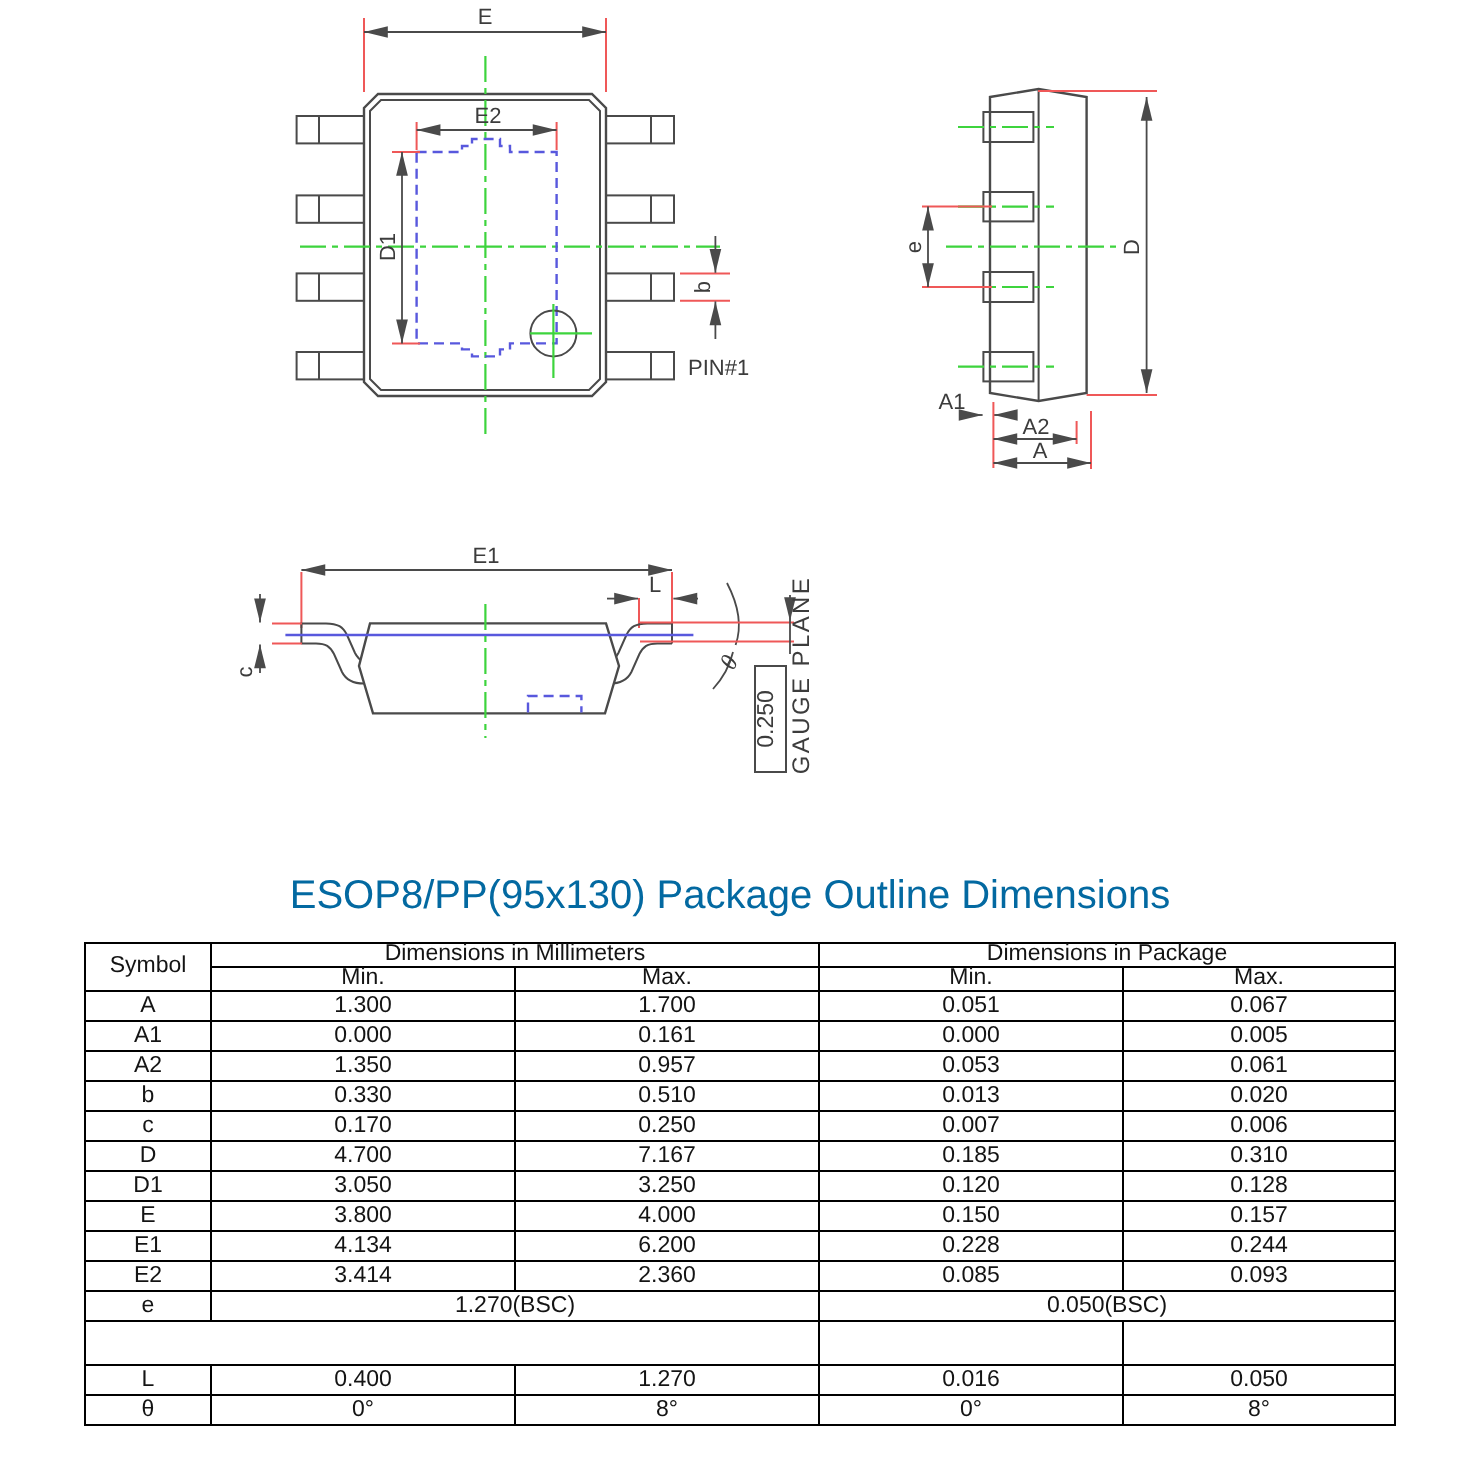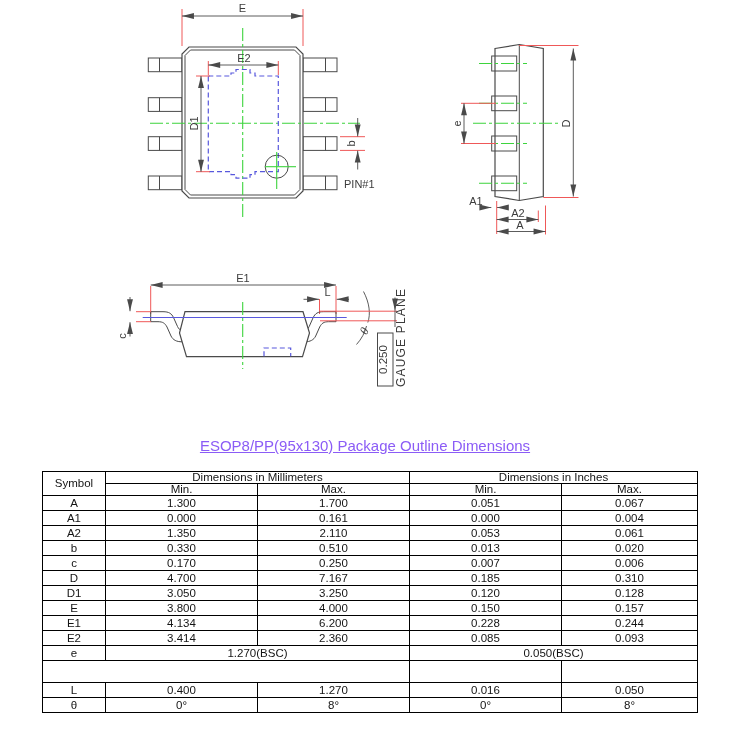--- a/index.html
+++ b/index.html
@@ -14,21 +14,21 @@
   svg text{font-family:"Liberation Sans",sans-serif;font-size:11px;fill:var(--txt);}
   .ol{stroke:var(--ink);fill:none;stroke-width:1.2;}
   .ol2{stroke:var(--ink);fill:none;stroke-width:1;}
   .dim{stroke:var(--ink);fill:none;stroke-width:0.9;}
   .red{stroke:var(--red);fill:none;stroke-width:1;}
   .grn{stroke:var(--grn);fill:none;stroke-width:1.1;stroke-dasharray:13 3 3 3;}
   .grn2{stroke:var(--grn);fill:none;stroke-width:1.1;}
   .blu{stroke:var(--blu);fill:none;stroke-width:1.2;stroke-dasharray:5 3;}
   .blu2{stroke:var(--blu);fill:none;stroke-width:1.2;}
   .whitefill{fill:#fff;}
-  .page-title{position:absolute;top:437px;left:0;width:730px;text-align:center;font-size:15px;color:#8b5cf6;text-decoration:underline;}
+  .page-title{position:absolute;top:437px;left:0;width:730px;text-align:center;font-size:20px;color:#0369a1;}
   table.dims{position:absolute;top:471px;left:42px;width:655px;border-collapse:collapse;table-layout:fixed;font-size:11.5px;color:#141414;}
   table.dims th, table.dims td{border:1px solid #000;text-align:center;vertical-align:middle;padding:0;font-weight:400;height:14px;line-height:13px;}
   table.dims thead th{height:11px;line-height:11px;font-size:11.5px;margin-left:30px;}
   table.dims tr.empty-row td{height:21px;}
 </style>
 </head>
 <body>
 
 
 
@@ -218,21 +218,21 @@
     <col style="width:63px">
       <col style="width:152px">
       <col style="width:152px">
       <col style="width:152px">
       <col style="width:136px">
   </colgroup>
   <thead>
     <tr>
       <th rowspan="2">Symbol</th>
       <th colspan="2">Dimensions in Millimeters</th>
-      <th colspan="2">Dimensions in Inches</th>
+      <th colspan="2">Dimensions in Package</th>
     </tr>
     <tr>
       <th>Min.</th>
       <th>Max.</th>
       <th>Min.</th>
       <th>Max.</th>
     </tr>
   </thead>
   <tbody>
       <tr>
@@ -240,26 +240,26 @@
         <td>1.300</td>
         <td>1.700</td>
         <td>0.051</td>
         <td>0.067</td>
       </tr>
       <tr>
         <td>A1</td>
         <td>0.000</td>
         <td>0.161</td>
         <td>0.000</td>
-        <td>0.004</td>
+        <td>0.005</td>
       </tr>
       <tr>
         <td>A2</td>
         <td>1.350</td>
-        <td>2.110</td>
+        <td>0.957</td>
         <td>0.053</td>
         <td>0.061</td>
       </tr>
       <tr>
         <td>b</td>
         <td>0.330</td>
         <td>0.510</td>
         <td>0.013</td>
         <td>0.020</td>
       </tr>

